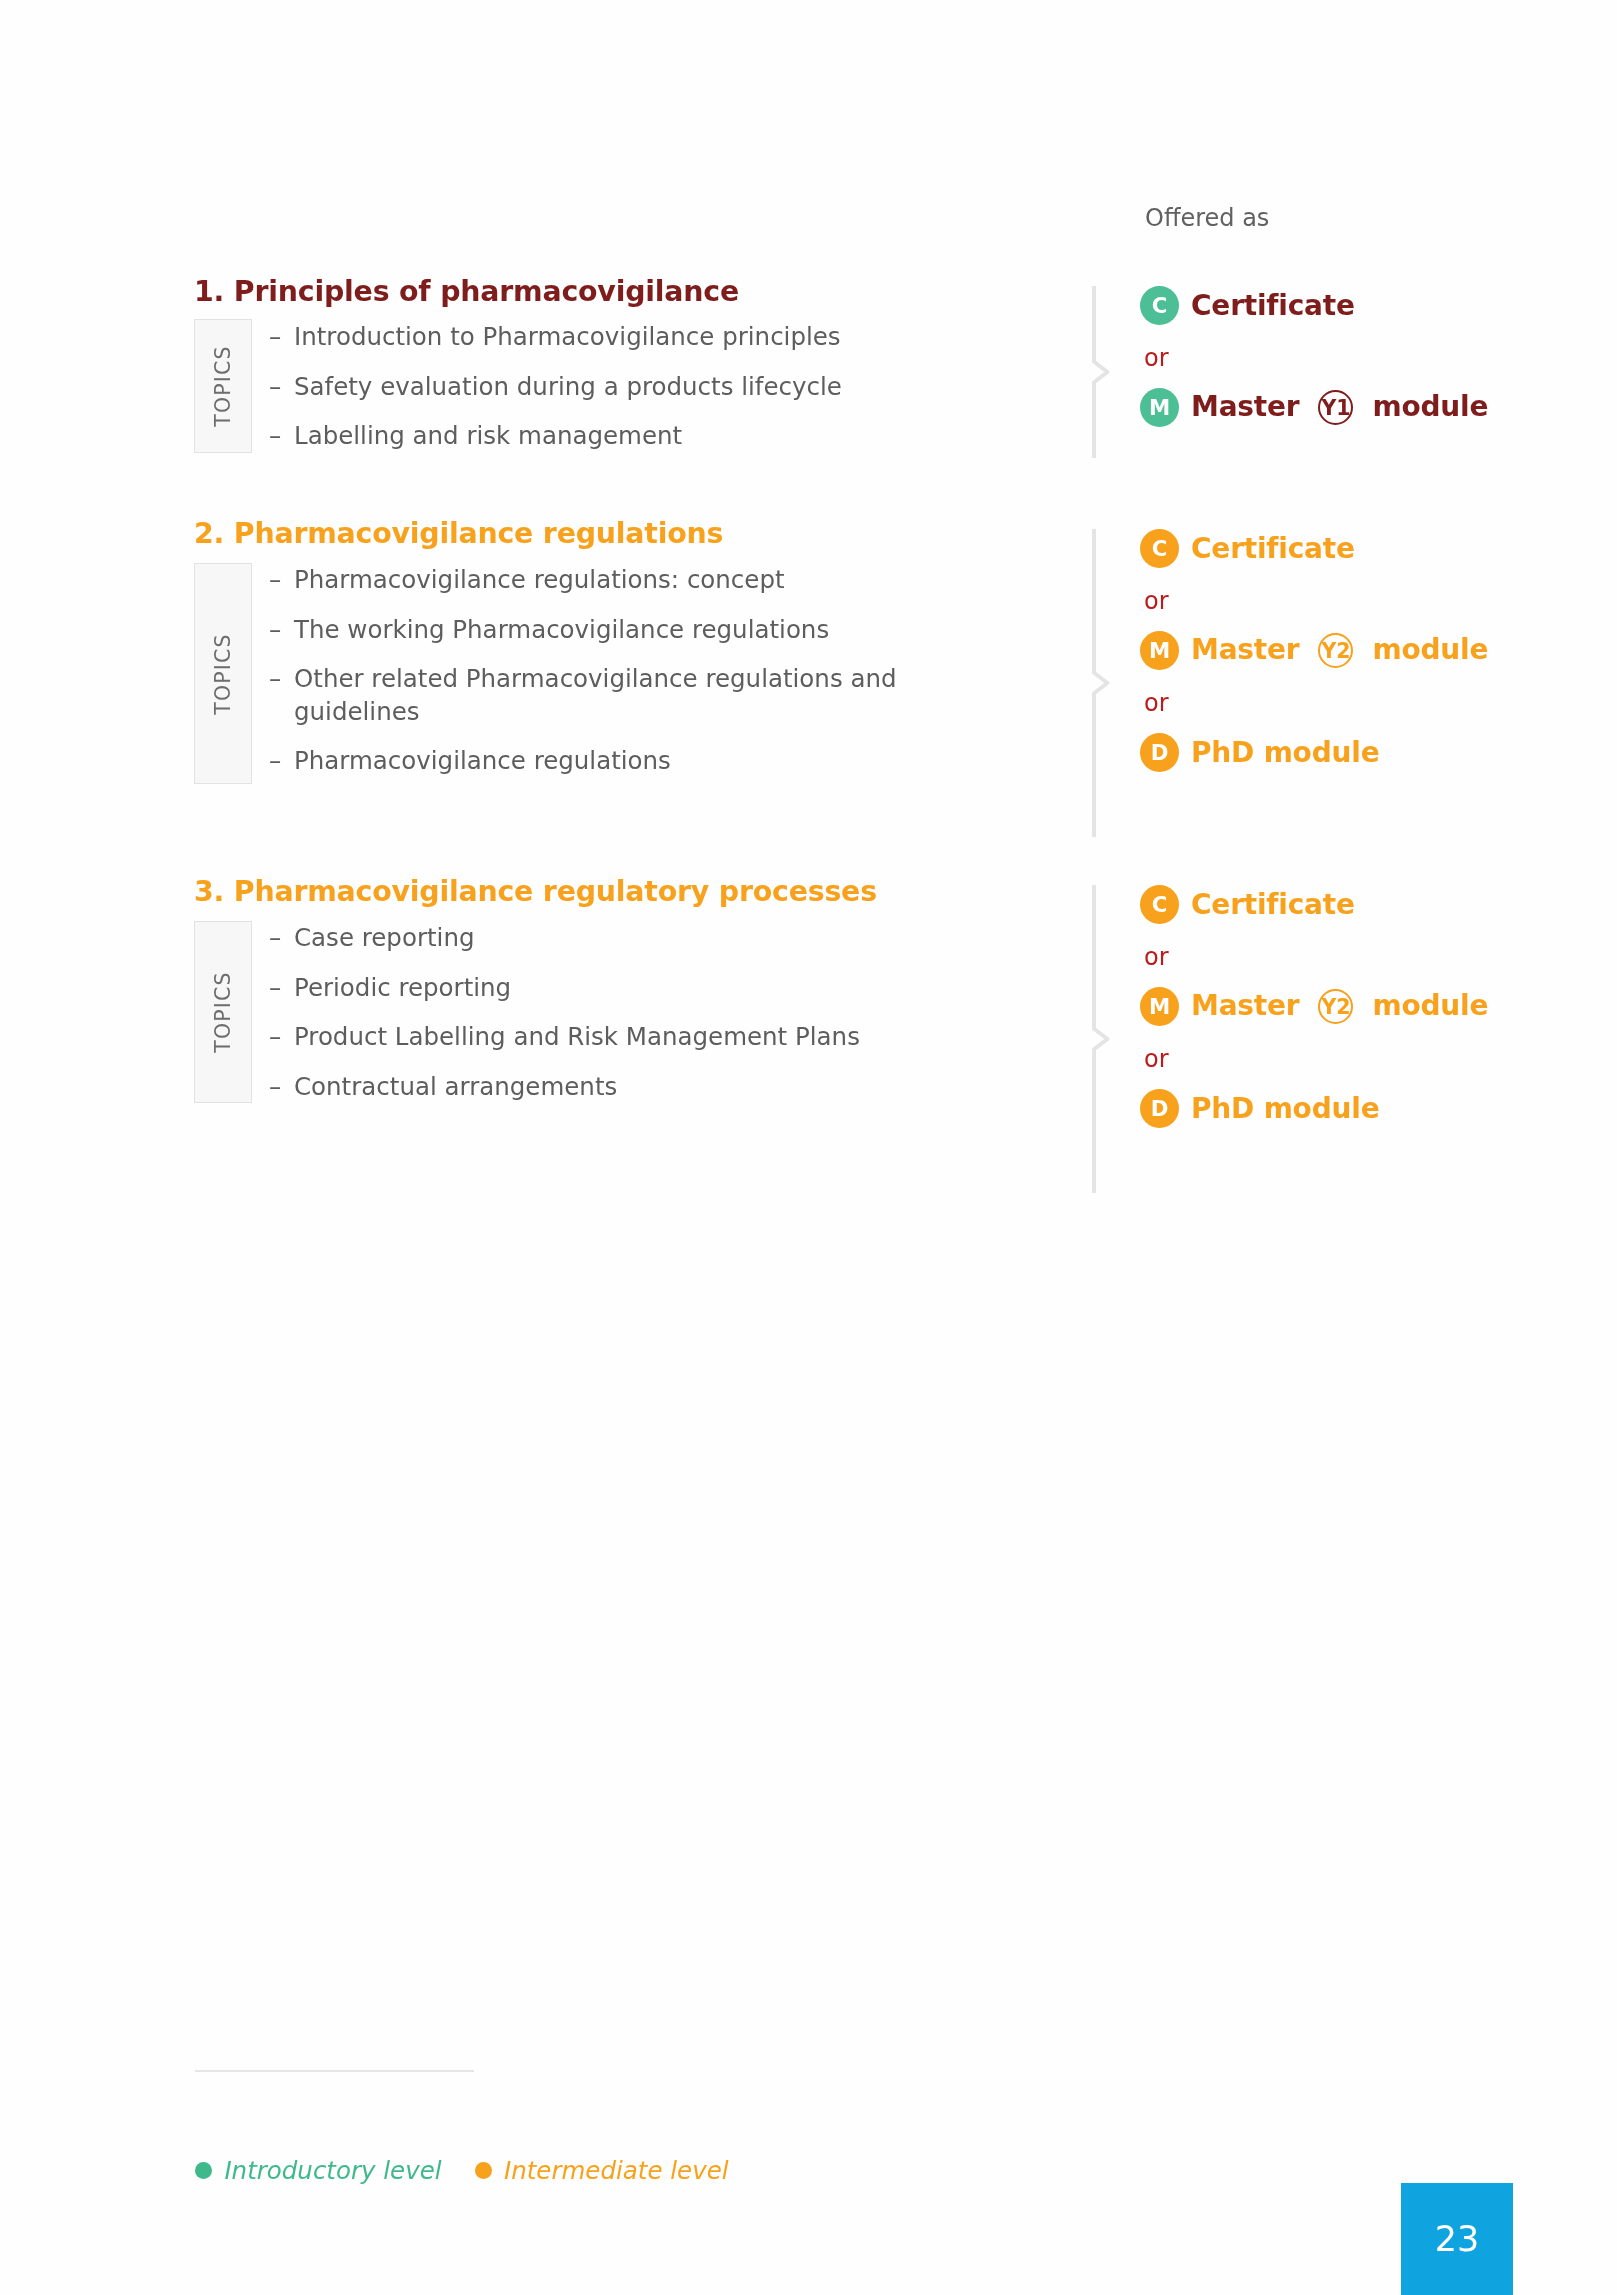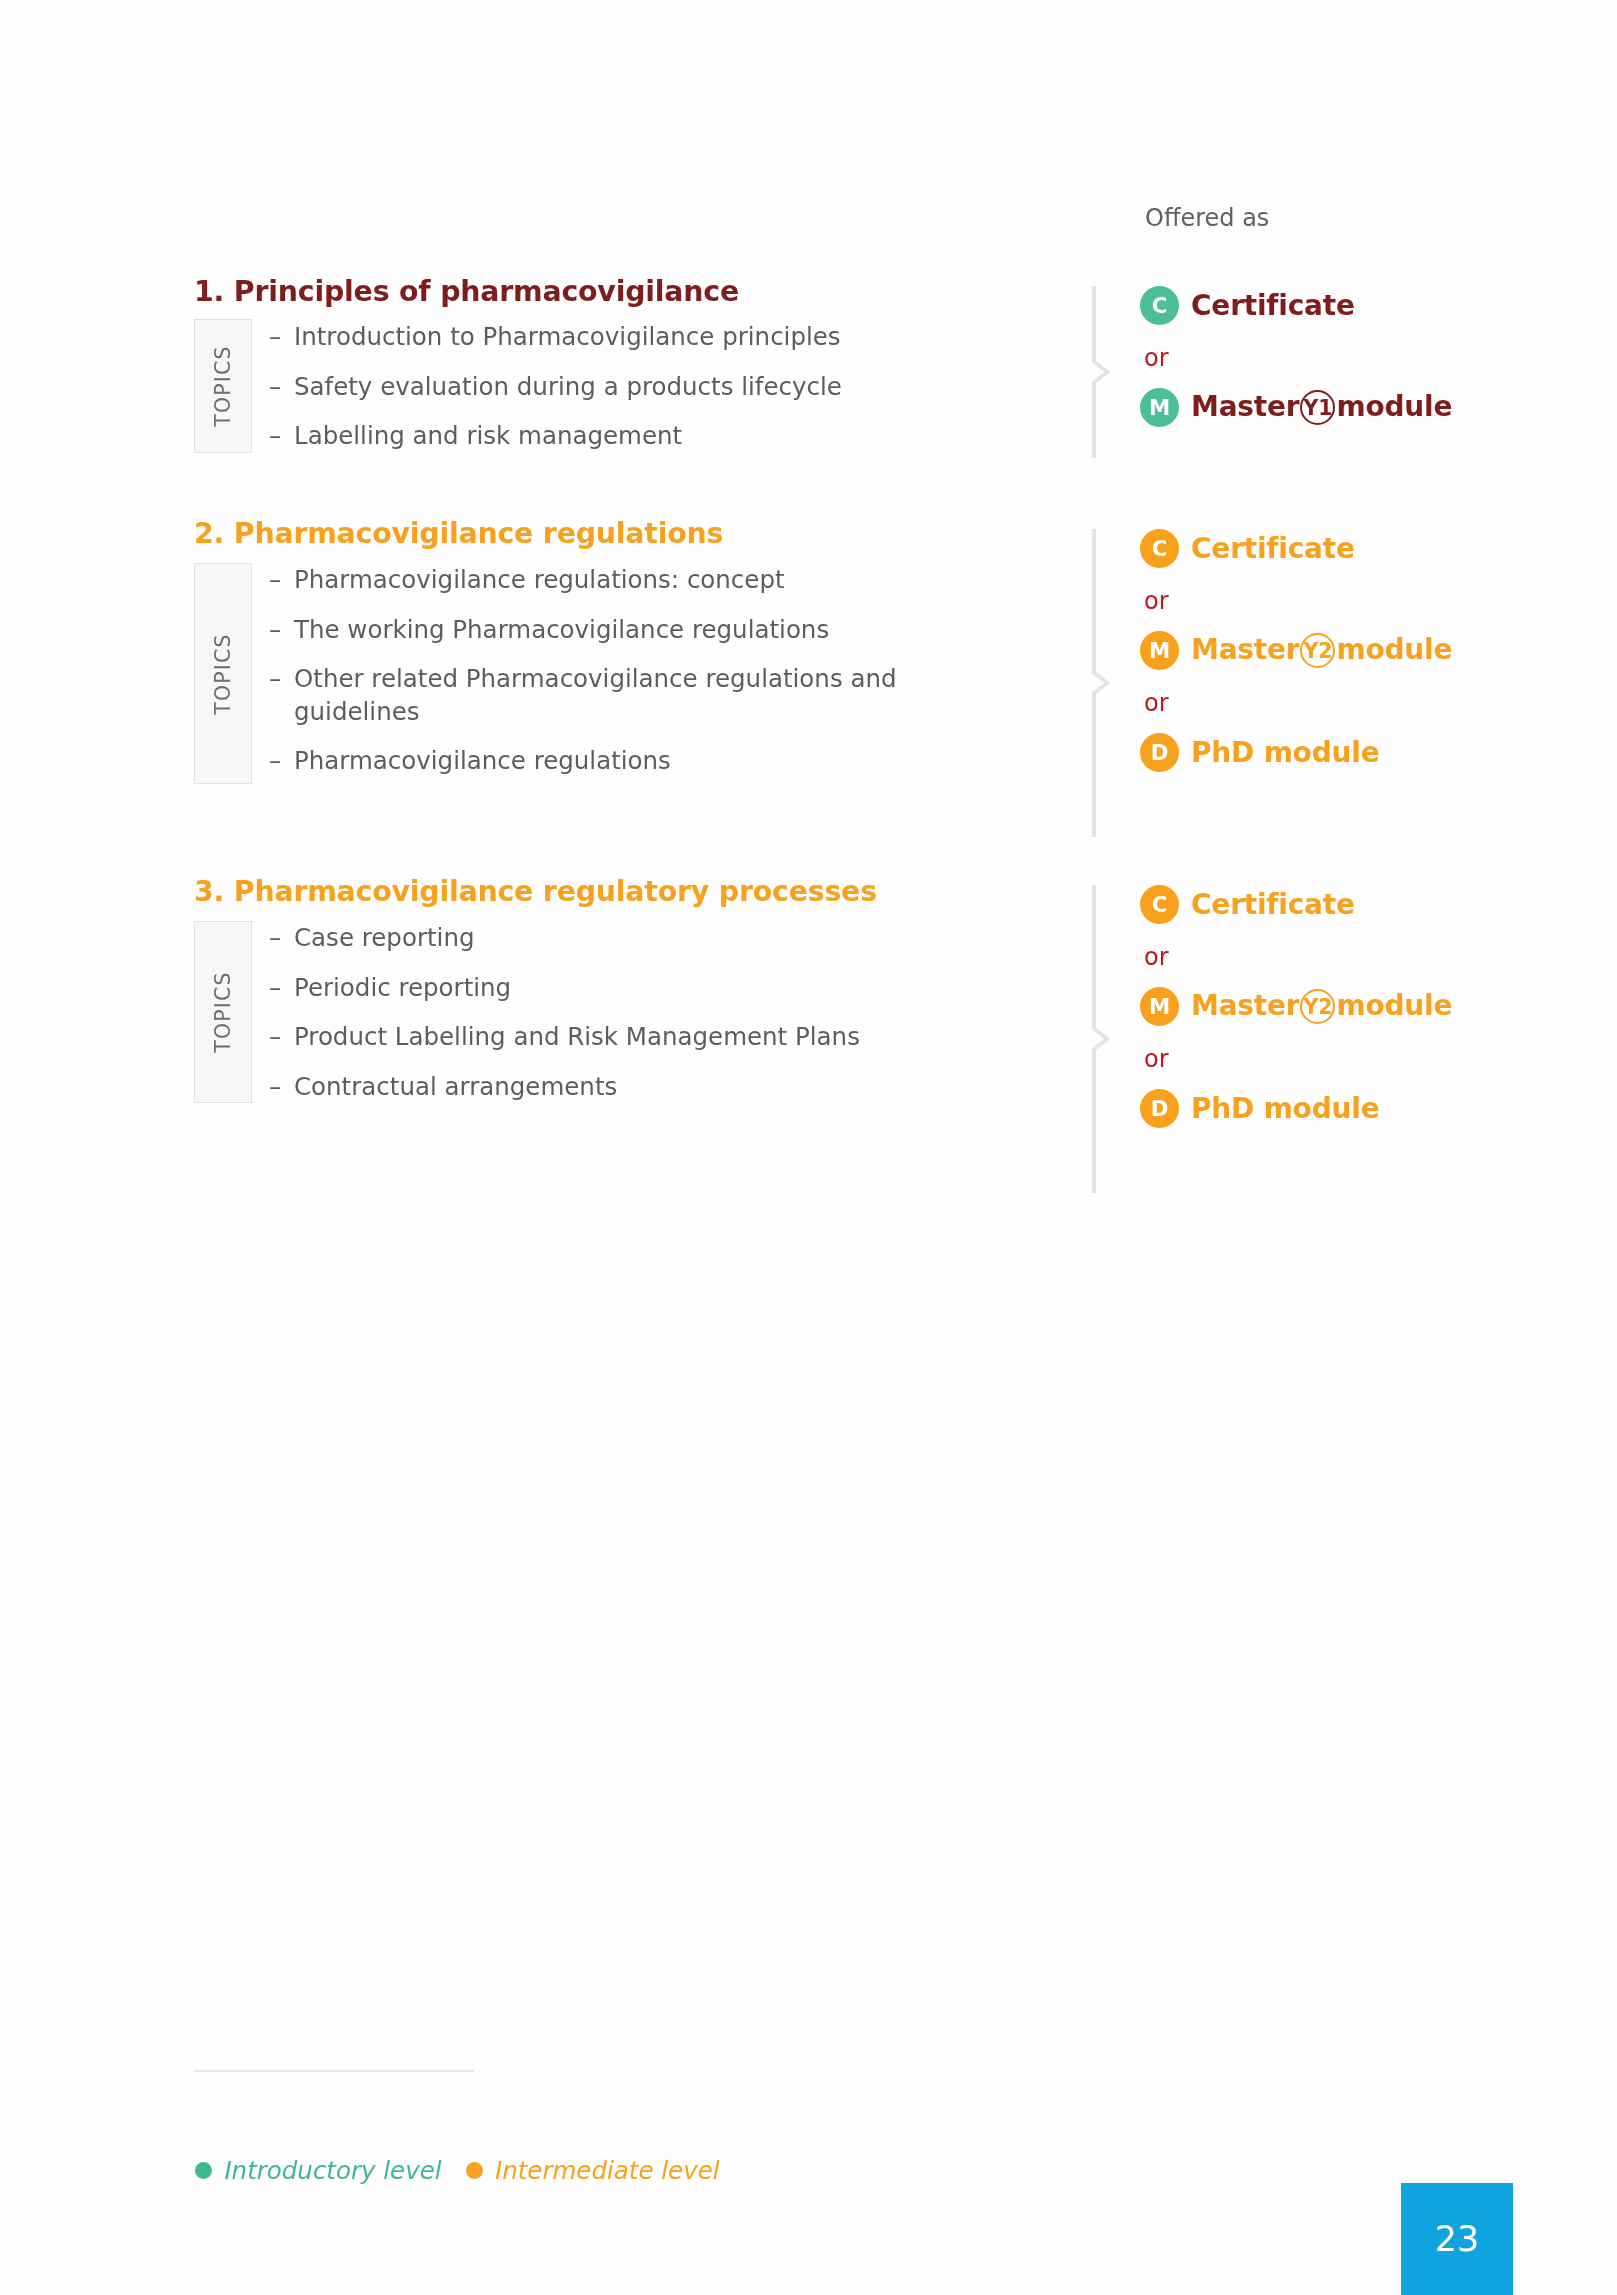--- a/index.html
+++ b/index.html
@@ -146,21 +146,21 @@
   .year-chip {
     display: inline-flex;
     align-items: center;
     justify-content: center;
     width: 35px;
     height: 35px;
     border-radius: 50%;
     border: 2px solid currentColor;
     font-size: 20.5px;
     font-weight: 600;
-    margin: 0 1px;
+    margin: 0 19px;
     vertical-align: middle;
     line-height: 1;
     box-sizing: border-box;
   }
   .or-text {
     font-size: 24px;
     color: #b91c1c;
     display: block;
   }
 
@@ -172,21 +172,21 @@
     width: 279px;
     height: 1.6px;
     background: #e6e6e6;
   }
   .legend {
     position: absolute;
     left: 195px;
     top: 2156px;
     display: flex;
     align-items: center;
-    gap: 24px;
+    gap: 33px;
     text-align: center;
   }
   .legend-item {
     display: flex;
     align-items: center;
     font-style: italic;
     font-size: 24.5px;
   }
   .legend-dot {
     width: 17.4px;

